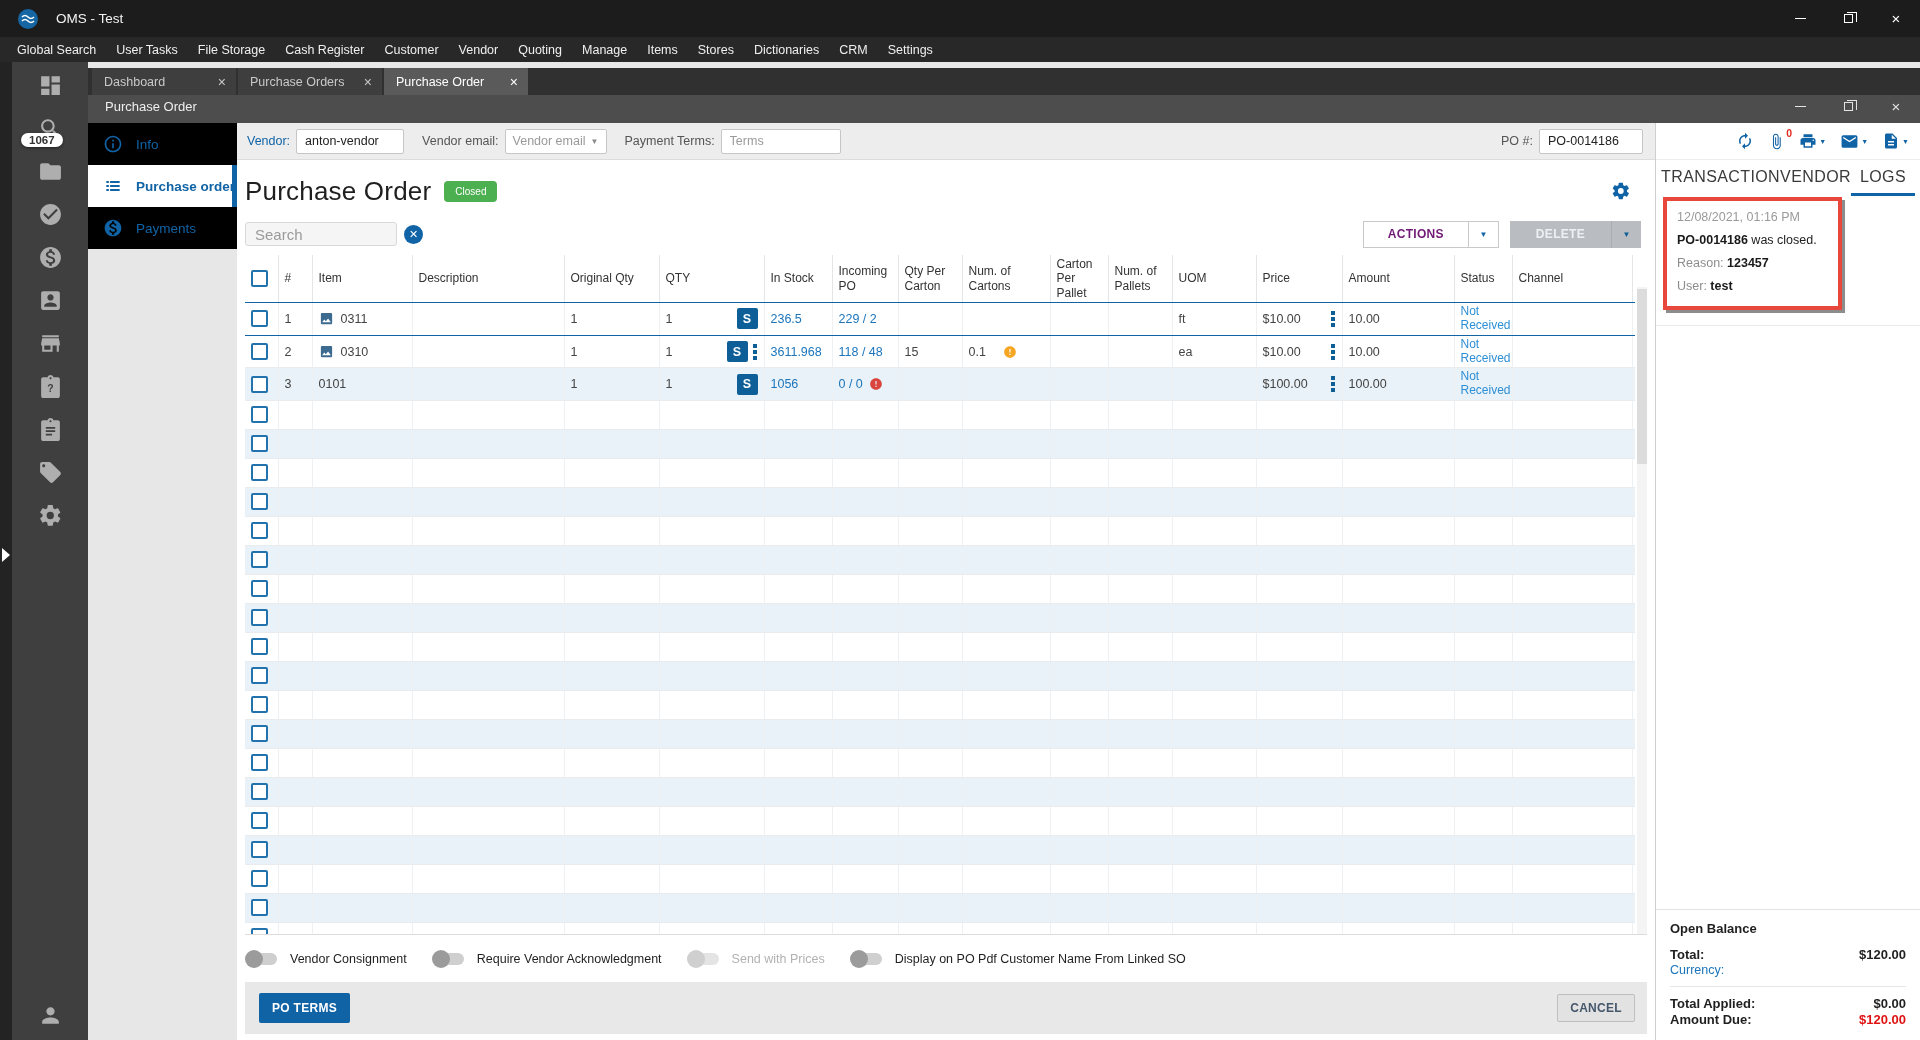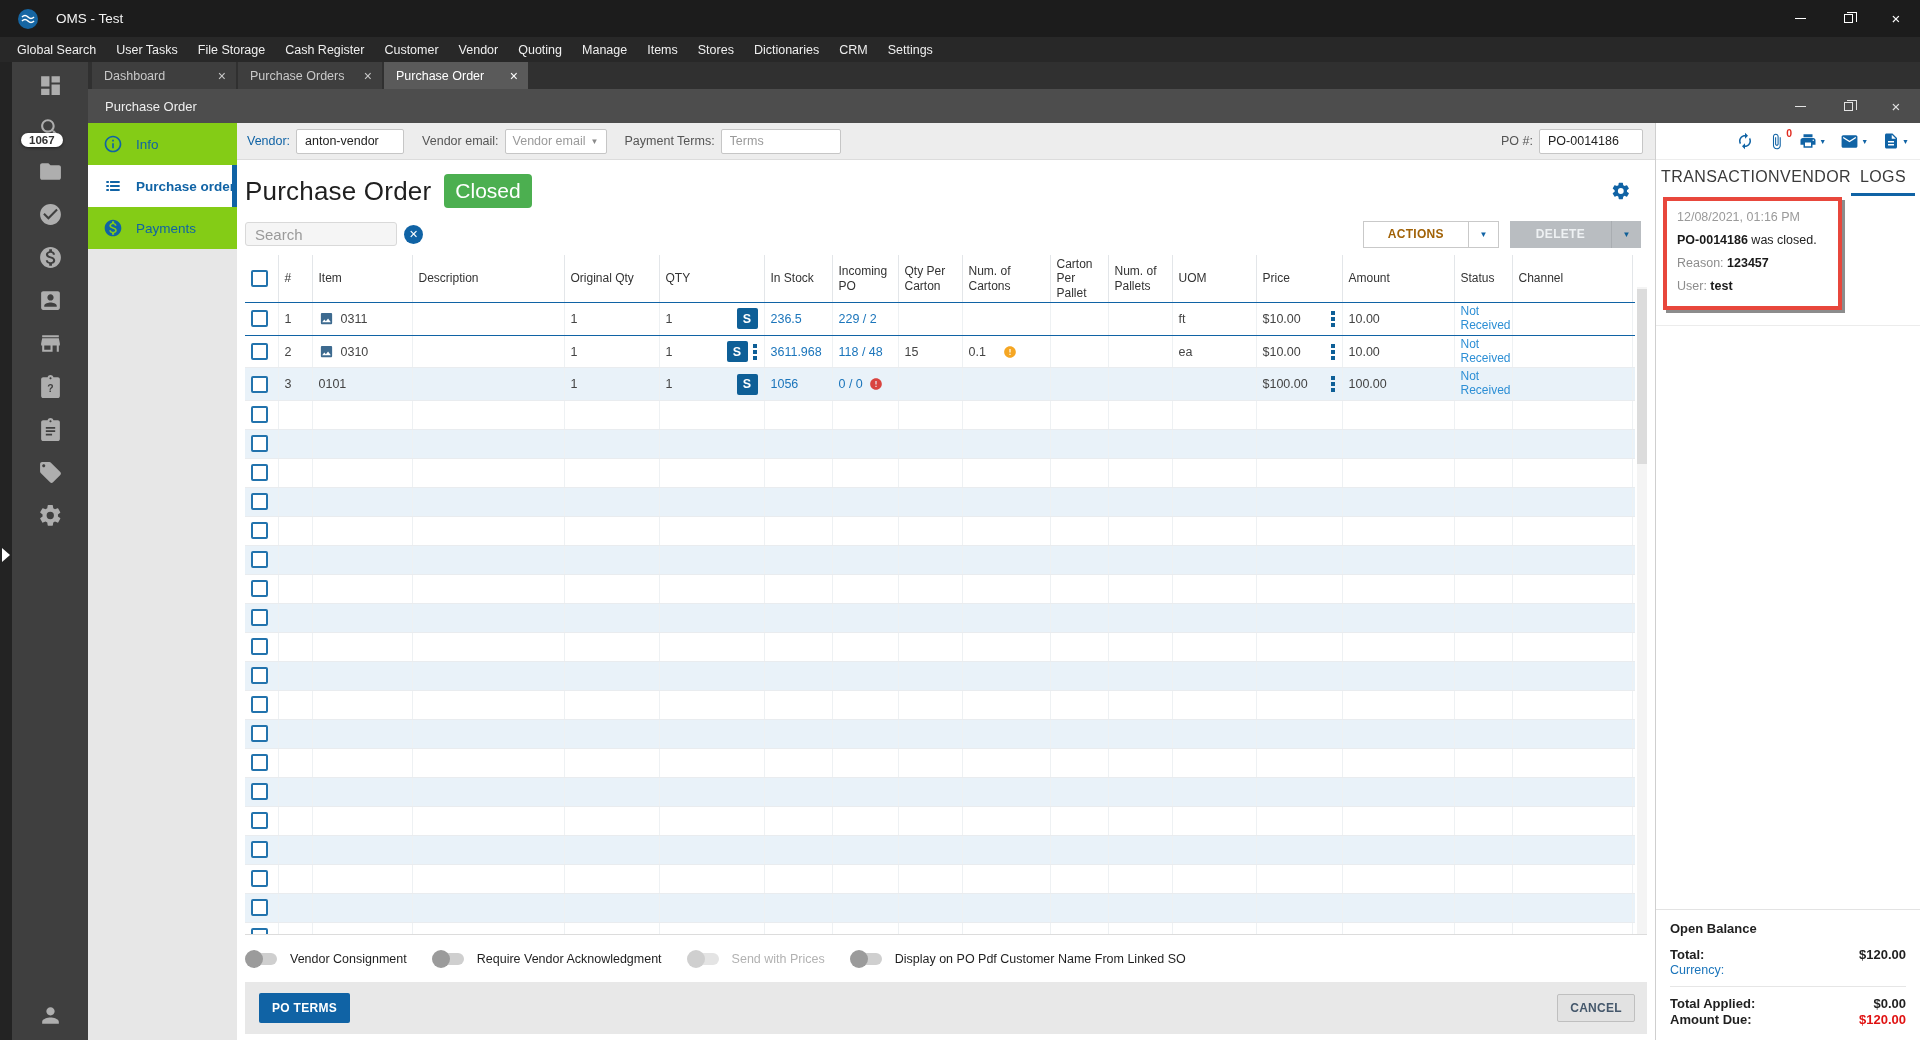--- a/index.html
+++ b/index.html
@@ -29,40 +29,40 @@
   .rail-arrow { position:absolute; top:486px; left:2px; width:0; height:0;
     border-top:7px solid transparent; border-bottom:7px solid transparent; border-left:8px solid #fff; }
   .sidebar { position:absolute; top:62px; left:12px; width:76px; bottom:0; background:#3f3f3f; z-index:20;
     display:flex; flex-direction:column; align-items:center; padding-top:11px; }
   .side-icon { color:#aeaeae; margin-bottom:18px; }
   .badge-pill { position:absolute; left:21px; top:133px; background:#fff; border-radius:9px; padding:1px 8px;
     font-size:11.5px; font-weight:bold; color:#333; box-shadow:0 1px 3px rgba(0,0,0,.5); z-index:21; }
   .side-user { margin-top:auto; margin-bottom:12px; }
 
   
-  .tabstrip { position:absolute; top:62px; left:88px; right:0; height:27px; background:#303030; display:flex; padding-left:4px; z-index:25; }
+  .tabstrip { position:absolute; top:68px; left:88px; right:0; height:27px; background:#303030; display:flex; padding-left:4px; z-index:25; }
   .doc-tab { width:144px; height:27px; display:flex; align-items:center; justify-content:space-between;
     background:#3e3e3e; color:#c9c9c9; font-size:12.5px; padding:0 10px 0 12px; margin-right:2px; cursor:default; }
   .doc-tab.active { background:#5a5a5a; color:#fff; }
   .tab-close { font-size:14px; line-height:1; color:inherit; }
 
   
   .inner { position:absolute; top:89px; left:88px; right:0; bottom:0; display:flex; flex-direction:column; background:#fff; z-index:10; }
   .inner-titlebar { height:34px; background:#4d4d4d; display:flex; align-items:center; color:#eee; font-size:13px; padding-left:17px; flex:none; }
   .inner-controls { margin-left:auto; display:flex; height:100%; }
   .inner-controls .wc { color:#e3e3e3; }
   .inner-controls .bar, .inner-controls .boxes { border-color:#e3e3e3 !important; background:#e3e3e3; }
   .inner-controls .boxes { background:transparent; }
   .inner-controls .boxes:before { border-color:#e3e3e3; }
 
   .inner-body { flex:1; display:flex; min-height:0; }
 
   
   .nav-col { width:149px; background:#e7e7e7; display:flex; flex-direction:column; flex:none; }
-  .nav-item { height:42px; display:flex; align-items:center; gap:13px; padding-left:15px; background:#84cc16;
+  .nav-item { height:42px; display:flex; align-items:center; gap:13px; padding-left:15px; background:#000000;
     color:#1063a5; font-size:13.5px; position:relative; cursor:default; }
   .nav-item.active { background:#fff; font-weight:bold; }
   .nav-item.active:after { content:''; position:absolute; right:0; top:0; bottom:0; width:5px; background:#1063a5; }
   .nav-icon { color:#1063a5; }
 
   
   .center-col { flex:1; display:flex; flex-direction:column; background:#fff; min-width:0; }
   .toolbar { height:37px; background:#ededed; border-bottom:1px solid #dcdcdc; display:flex; align-items:center;
     padding:0 10px; font-size:12.5px; flex:none; }
   .tb-label { color:#555; margin-right:6px; white-space:nowrap; }
@@ -71,32 +71,32 @@
     font-family:inherit; background:#fff; margin-right:18px; }
   .tb-input::placeholder { color:#9a9a9a; }
   .sel { width:102px; height:25px; background:#fff; border:1px solid #c6c6c6; border-radius:2px; display:flex;
     align-items:center; padding:0 7px; color:#9a9a9a; margin-right:18px; }
   .sel .caret { margin-left:auto; font-size:8px; color:#8a8a8a; }
   .tb-spacer { flex:1; }
 
   .content { flex:1; display:flex; flex-direction:column; padding:0 8px; min-height:0; }
   .title-row { display:flex; align-items:center; margin-top:11px; height:40px; flex:none; }
   .page-title { font-size:26px; color:#1f1f1f; letter-spacing:.2px; }
-  .badge-closed { margin-left:13px; background:#4caf50; color:#fff; font-size:21px; padding:5px 11px; border-radius:4px; }
+  .badge-closed { margin-left:13px; background:#4caf50; color:#fff; font-size:10px; padding:5px 11px; border-radius:4px; }
   .gear-btn { margin-left:auto; margin-right:16px; color:#1063a5; cursor:pointer; }
 
   .search-row { display:flex; align-items:center; margin-top:7px; height:32px; flex:none; }
   .search-input { width:152px; height:24px; background:#f5f5f5; border:1px solid #d9d9d9; border-radius:3px;
     padding:0 9px; font-size:15px; font-family:inherit; color:#444; }
   .search-input::placeholder { color:#9a9a9a; }
   .clear-btn { width:19px; height:19px; border-radius:50%; background:#1063a5; color:#fff; display:flex;
     align-items:center; justify-content:center; font-size:11px; margin-left:7px; cursor:pointer; }
   .hdr-btns { margin-left:auto; display:flex; gap:11px; margin-right:6px; }
   .btn-split { display:flex; height:27px; cursor:pointer; }
-  .actions-main { border:1px solid #c9c9c9; background:#fff; color:#a16207; font-size:12px; font-weight:bold;
+  .actions-main { border:1px solid #c9c9c9; background:#fff; color:#701a75; font-size:12px; font-weight:bold;
     padding:0 24px; display:flex; align-items:center; letter-spacing:.3px; }
   .actions-arrow { border:1px solid #c9c9c9; border-left:none; width:30px; display:flex; align-items:center;
     justify-content:center; color:#1063a5; font-size:8px; }
   .delete-main { background:#b9bdc1; color:#eef1f3; font-size:12px; font-weight:bold; padding:0 26px;
     display:flex; align-items:center; letter-spacing:.3px; }
   .delete-arrow { background:#b9bdc1; border-left:1px solid #a9adb1; width:30px; display:flex; align-items:center;
     justify-content:center; color:#0e5f97; font-size:8px; }
 
   
   .table-area { flex:1; position:relative; min-height:0; overflow:hidden; margin-top:5px; flex:none; height:679px; }

